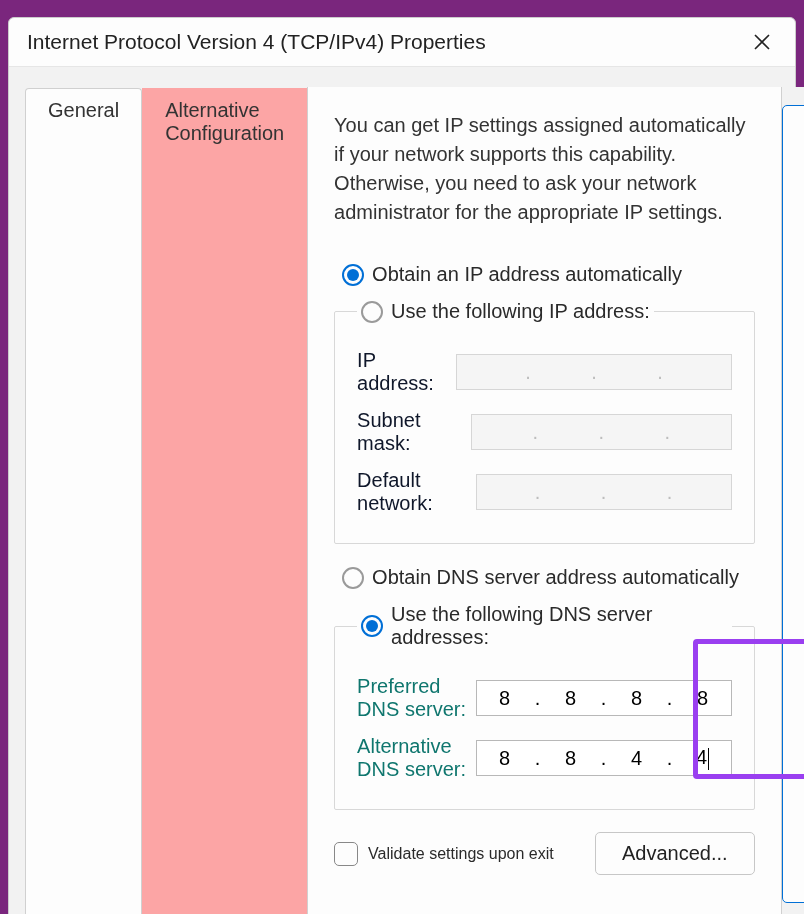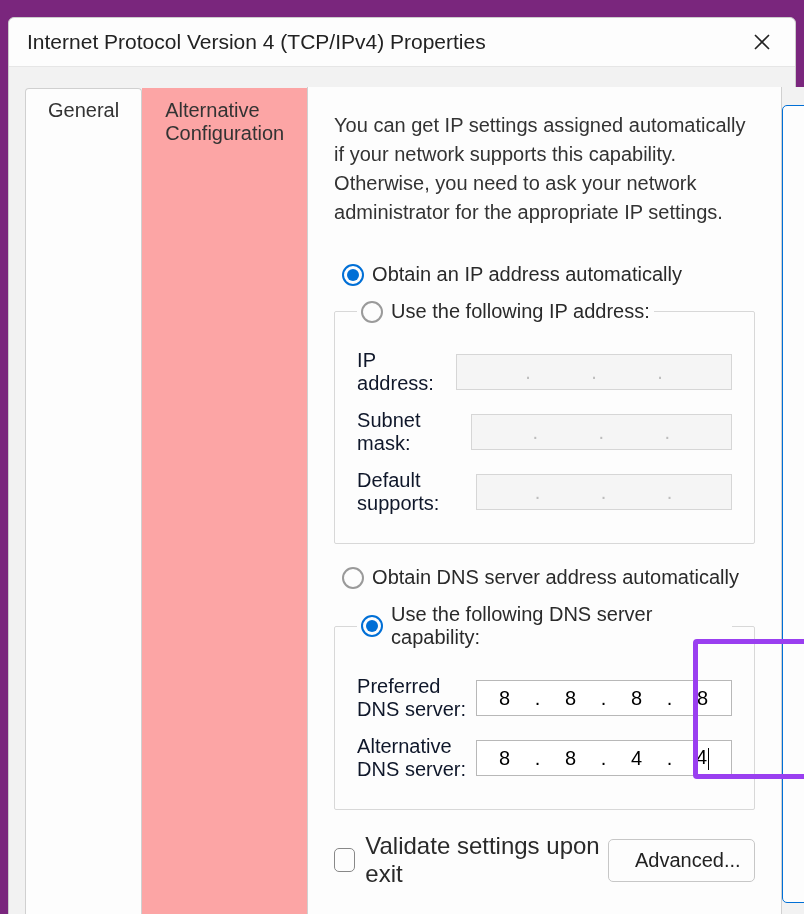--- a/index.html
+++ b/index.html
@@ -117,21 +117,21 @@
     padding: 0 4px;
   }
   .field-row {
     display: flex;
     justify-content: space-between;
     align-items: center;
     margin: 14px 0;
   }
   .field-label {
     font-size: 20px;
-    color: #0f172a;
+    color: #0f766e;
   }
   .field-label.disabled { color: #0f172a; }
   .ip-box {
     width: 280px; height: 36px;
     border: 1px solid #b8b8b8;
     background: #fff;
     display: flex; align-items: center; justify-content: center;
     gap: 0;
     font-size: 20px;
     font-family: inherit;
@@ -154,21 +154,21 @@
     margin-left: 1px;
   }
   .bottom-row {
     display: flex;
     justify-content: space-between;
     align-items: center;
     margin-top: 22px;
   }
   .check-row {
     display: flex; align-items: center; gap: 10px;
-    font-size: 24px; color: #2a2a2a;
+    font-size: 16px; color: #2a2a2a;
     cursor: pointer;
   }
   .checkbox {
     width: 24px; height: 24px;
     border: 1.5px solid #888;
     border-radius: 5px;
     display: inline-block;
   }
   .btn {
     font-size: 20px;
@@ -251,21 +251,21 @@
             <span class="octet"></span>
               <span class="dot">.</span>
               <span class="octet"></span>
               <span class="dot">.</span>
               <span class="octet"></span>
               <span class="dot">.</span>
               <span class="octet"></span>
           </div>
         </div>
         <div class="field-row">
-          <span class="field-label disabled">Default supports:</span>
+          <span class="field-label disabled">Default network:</span>
           <div class="ip-box disabled">
             <span class="octet"></span>
               <span class="dot">.</span>
               <span class="octet"></span>
               <span class="dot">.</span>
               <span class="octet"></span>
               <span class="dot">.</span>
               <span class="octet"></span>
           </div>
         </div>
@@ -273,21 +273,21 @@
 
       <div class="radio-row">
         <span class="radio"></span>
         <span>Obtain DNS server address automatically</span>
       </div>
 
       <fieldset class="group" style="position:relative;">
         <legend>
           <div class="radio-row" style="margin:0;">
             <span class="radio selected"></span>
-            <span>Use the following DNS server capability:</span>
+            <span>Use the following DNS server addresses:</span>
           </div>
         </legend>
 
         <div class="field-row">
           <span class="field-label">Preferred DNS server:</span>
           <div class="ip-box">
             <span class="octet">8</span>
               <span class="dot">.</span>
             <span class="octet">8</span>
               <span class="dot">.</span>

